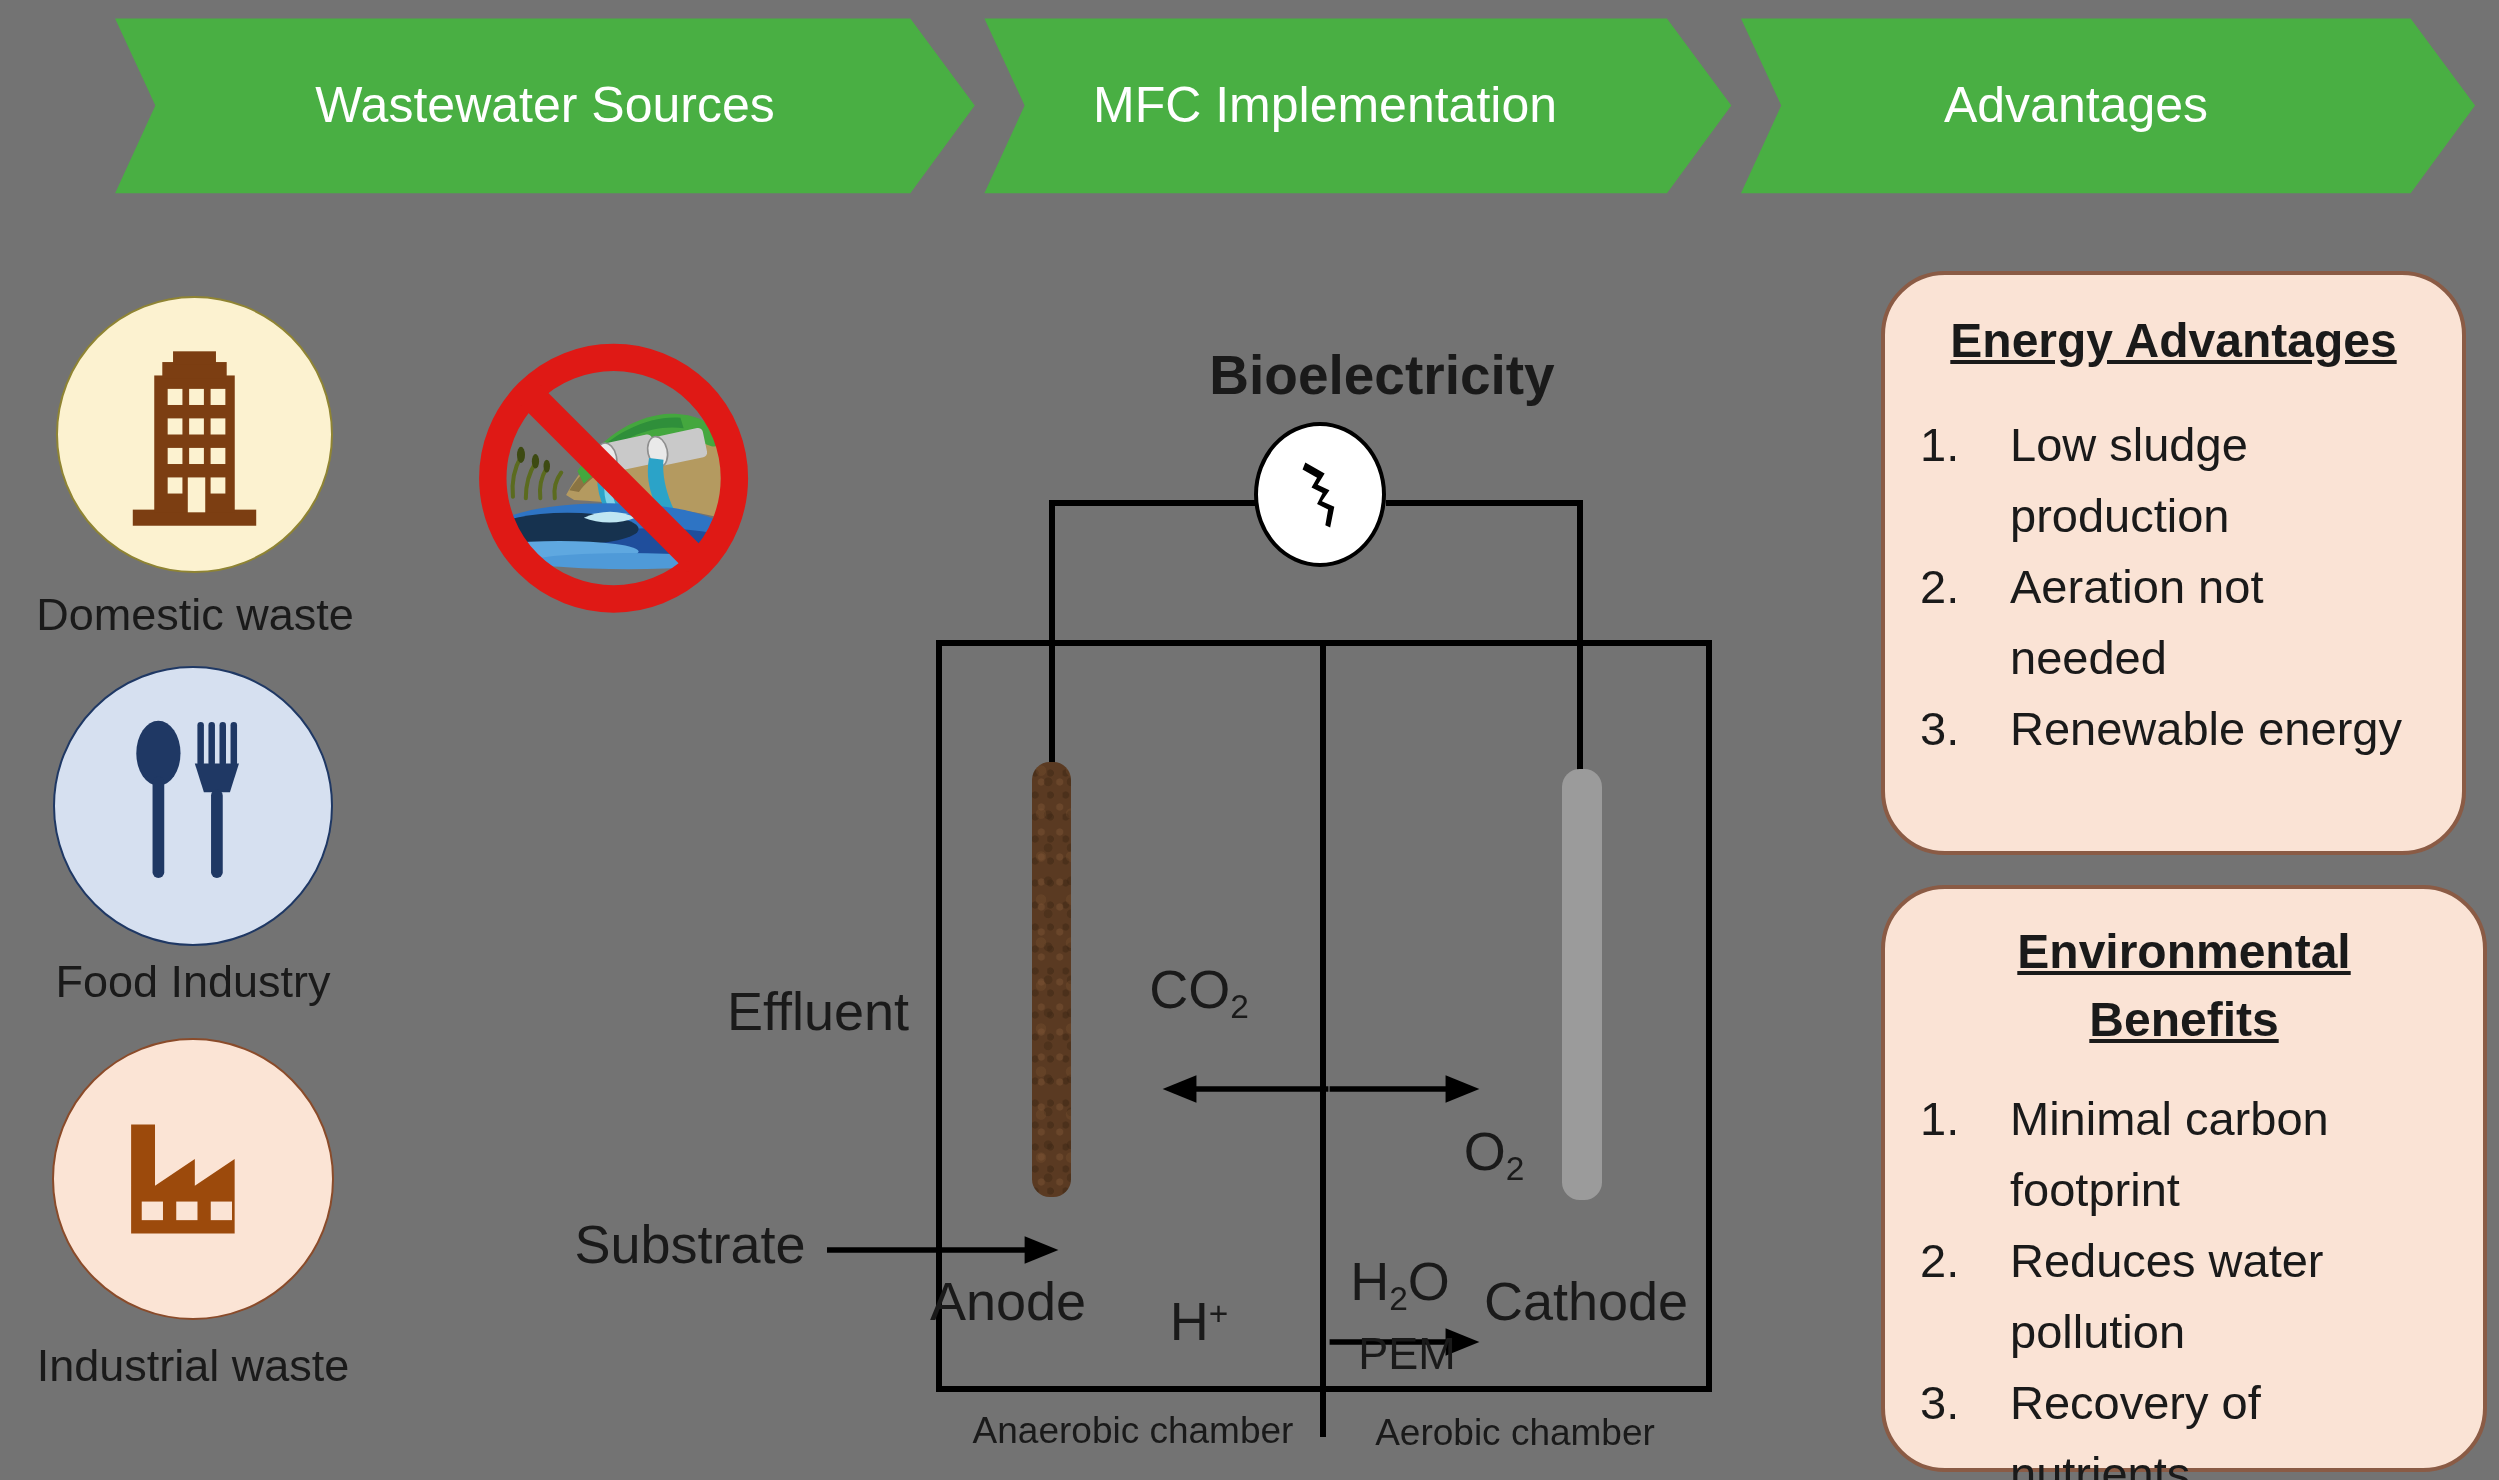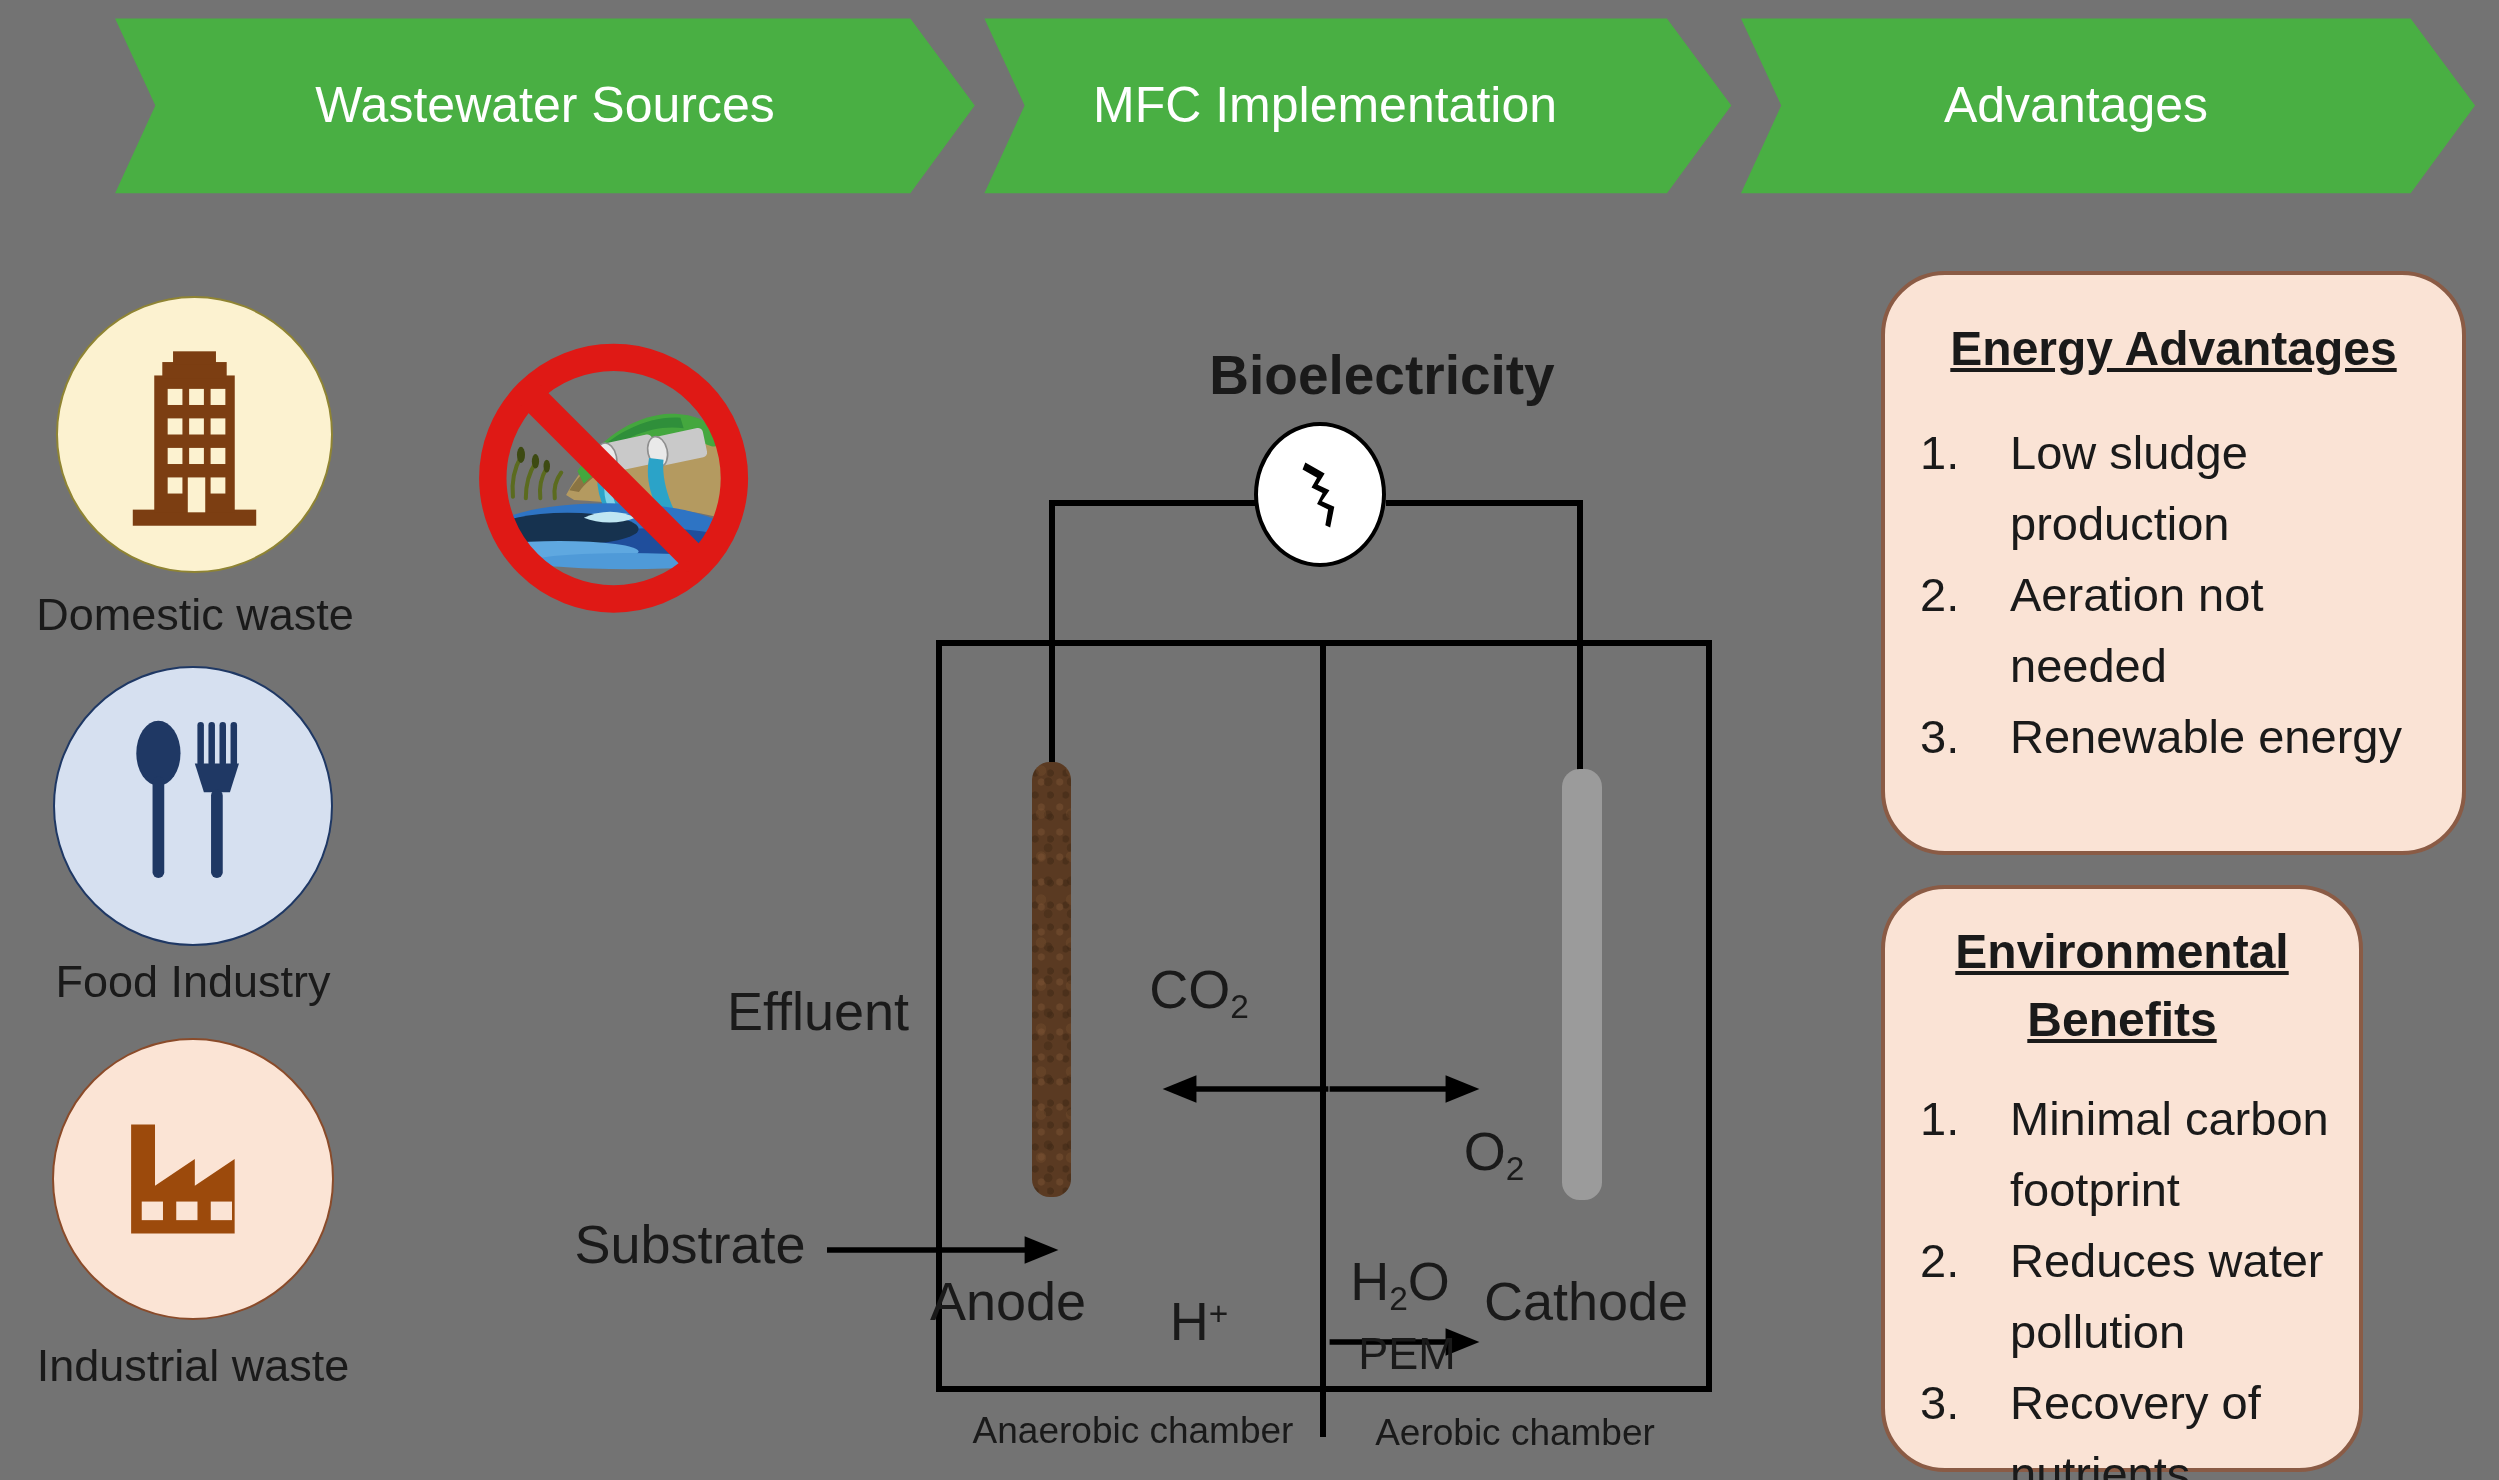--- a/index.html
+++ b/index.html
@@ -210,41 +210,41 @@
   </svg>
 
   <div class="abs ctr lbl" style="left:818px;top:1011px;">Effluent</div>
   <div class="abs ctr lbl" style="left:690px;top:1244px;">Substrate</div>
   <div class="abs ctr lbl" style="left:1008px;top:1301px;">Anode</div>
   <div class="abs ctr lbl" style="left:1586px;top:1301px;">Cathode</div>
   <div class="abs ctr pem-label" style="left:1407px;top:1354px;">PEM</div>
   <div class="abs ctr chamber-label" style="left:1133px;top:1431px;">Anaerobic chamber</div>
   <div class="abs ctr chamber-label" style="left:1515px;top:1433px;">Aerobic chamber</div>
 
-  <div class="panel" style="left:1881px;top:271px;width:585px;height:584px;padding-top:40px;">
+  <div class="panel" style="left:1881px;top:271px;width:585px;height:584px;padding-top:32px;">
     <div class="panel-title">Energy Advantages</div>
     <div class="plist">
       <div class="pitem">
         <span class="pnum">1.</span>
         <span class="ptext">Low sludge
 production</span>
       </div>
       <div class="pitem">
         <span class="pnum">2.</span>
         <span class="ptext">Aeration not
 needed</span>
       </div>
       <div class="pitem">
         <span class="pnum">3.</span>
         <span class="ptext">Renewable energy</span>
       </div>
     </div>
   </div>
 
-  <div class="panel" style="left:1881px;top:885px;width:482px;height:587px;padding-top:29px;">
+  <div class="panel" style="left:1881px;top:885px;width:606px;height:587px;padding-top:29px;">
     <div class="panel-title">Environmental
 Benefits</div>
     <div class="plist" style="margin-top:29px;">
       <div class="pitem">
         <span class="pnum">1.</span>
         <span class="ptext">Minimal carbon
 footprint</span>
       </div>
       <div class="pitem">
         <span class="pnum">2.</span>

